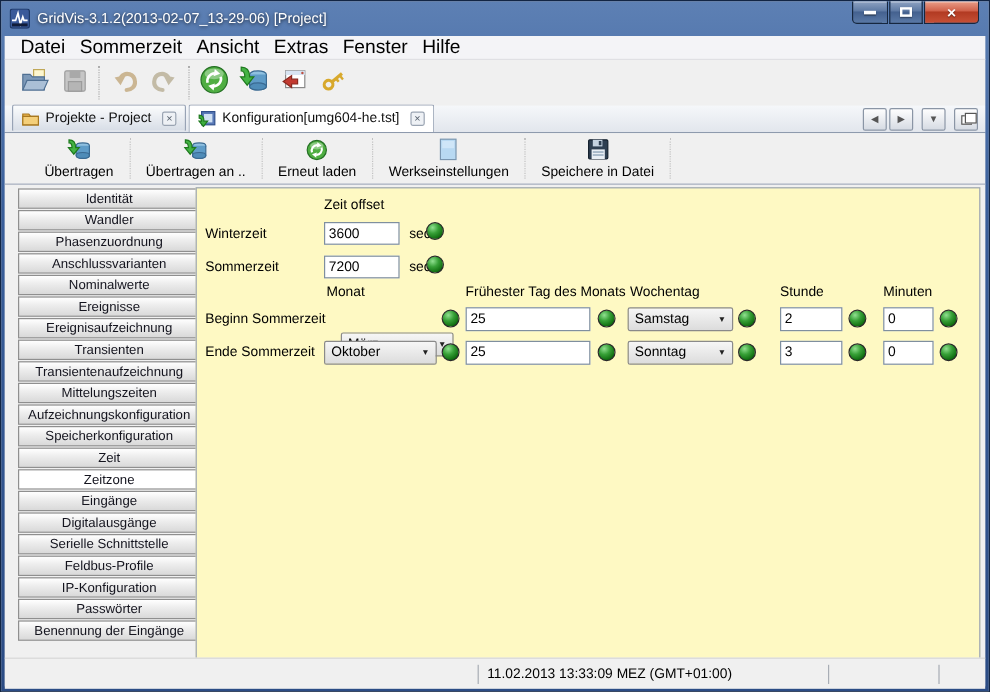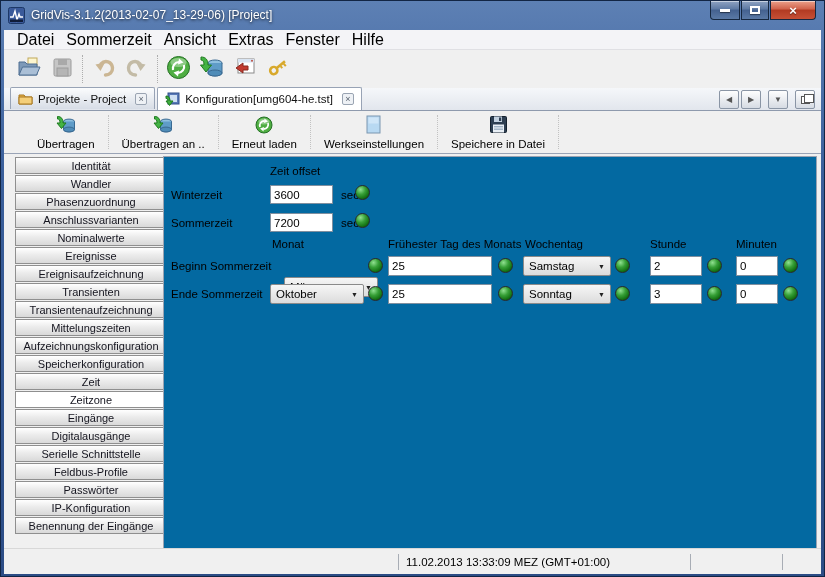--- a/index.html
+++ b/index.html
@@ -68,21 +68,21 @@
 
   
   .main { position:absolute; top:124px; left:0; right:0; height:394px; background:#f0f0f0; }
   .sidebar { position:absolute; left:11px; top:3px; width:152px; }
   .side-item { height:17px; margin-bottom:1px; border:1px solid #8f8f8f;
     background:linear-gradient(180deg,#ffffff 0%,#ececec 45%,#d9d9d9 100%);
     font-size:11px; color:#14141e; display:flex; align-items:center; justify-content:center; }
   .side-item.sel { background:#ffffff; }
 
   .panel { position:absolute; left:159px; top:2px; right:4px; height:396px;
-    border:1px solid #9aa3b2; background:#0369a1;text-decoration:underline; }
+    border:1px solid #9aa3b2; background:#fef9c3;text-decoration:underline; }
   .lbl { position:absolute; font-size:11.5px; color:#000; white-space:nowrap; }
   .inp { position:absolute; height:19px; border:1px solid #7f8f9f; background:#fff;
     font-size:11.5px; font-family:"Liberation Sans",sans-serif; padding:0 3px; color:#000; }
   .combo { position:absolute; height:20px; border:1px solid #8a8a8a; border-radius:2px;
     background:linear-gradient(180deg,#f6f6f6,#dcdcdc); font-size:11.5px; color:#000;
     display:flex; align-items:center; padding-left:5px; }
   .combo .carrow { position:absolute; right:5px; top:6px; font-size:7px; color:#222; }
   .led { position:absolute; width:15px; height:15px; border-radius:50%;
     border:1px solid #2a2a2a;
     background:radial-gradient(circle at 35% 28%, #90e090 0%, #37a037 38%, #127012 72%, #084d08 100%); }
@@ -333,22 +333,22 @@
         <div class="side-item">Transientenaufzeichnung</div>
         <div class="side-item">Mittelungszeiten</div>
         <div class="side-item">Aufzeichnungskonfiguration</div>
         <div class="side-item">Speicherkonfiguration</div>
         <div class="side-item">Zeit</div>
         <div class="side-item sel">Zeitzone</div>
         <div class="side-item">Eingänge</div>
         <div class="side-item">Digitalausgänge</div>
         <div class="side-item">Serielle Schnittstelle</div>
         <div class="side-item">Feldbus-Profile</div>
+        <div class="side-item">IP-Konfiguration</div>
         <div class="side-item">Passwörter</div>
-        <div class="side-item">IP-Konfiguration</div>
         <div class="side-item">Benennung der Eingänge</div>
       </div>
 
       <div class="panel">
 
         <span class="lbl" style="left:106px; top:8px;">Zeit offset</span>
 
         <span class="lbl" style="left:7px; top:32px;">Winterzeit</span>
         <input class="inp" style="left: 106px; top: 28px; width: 63px;" value="3600">
         <span class="lbl" style="left:177px; top:32px;">sec</span>

